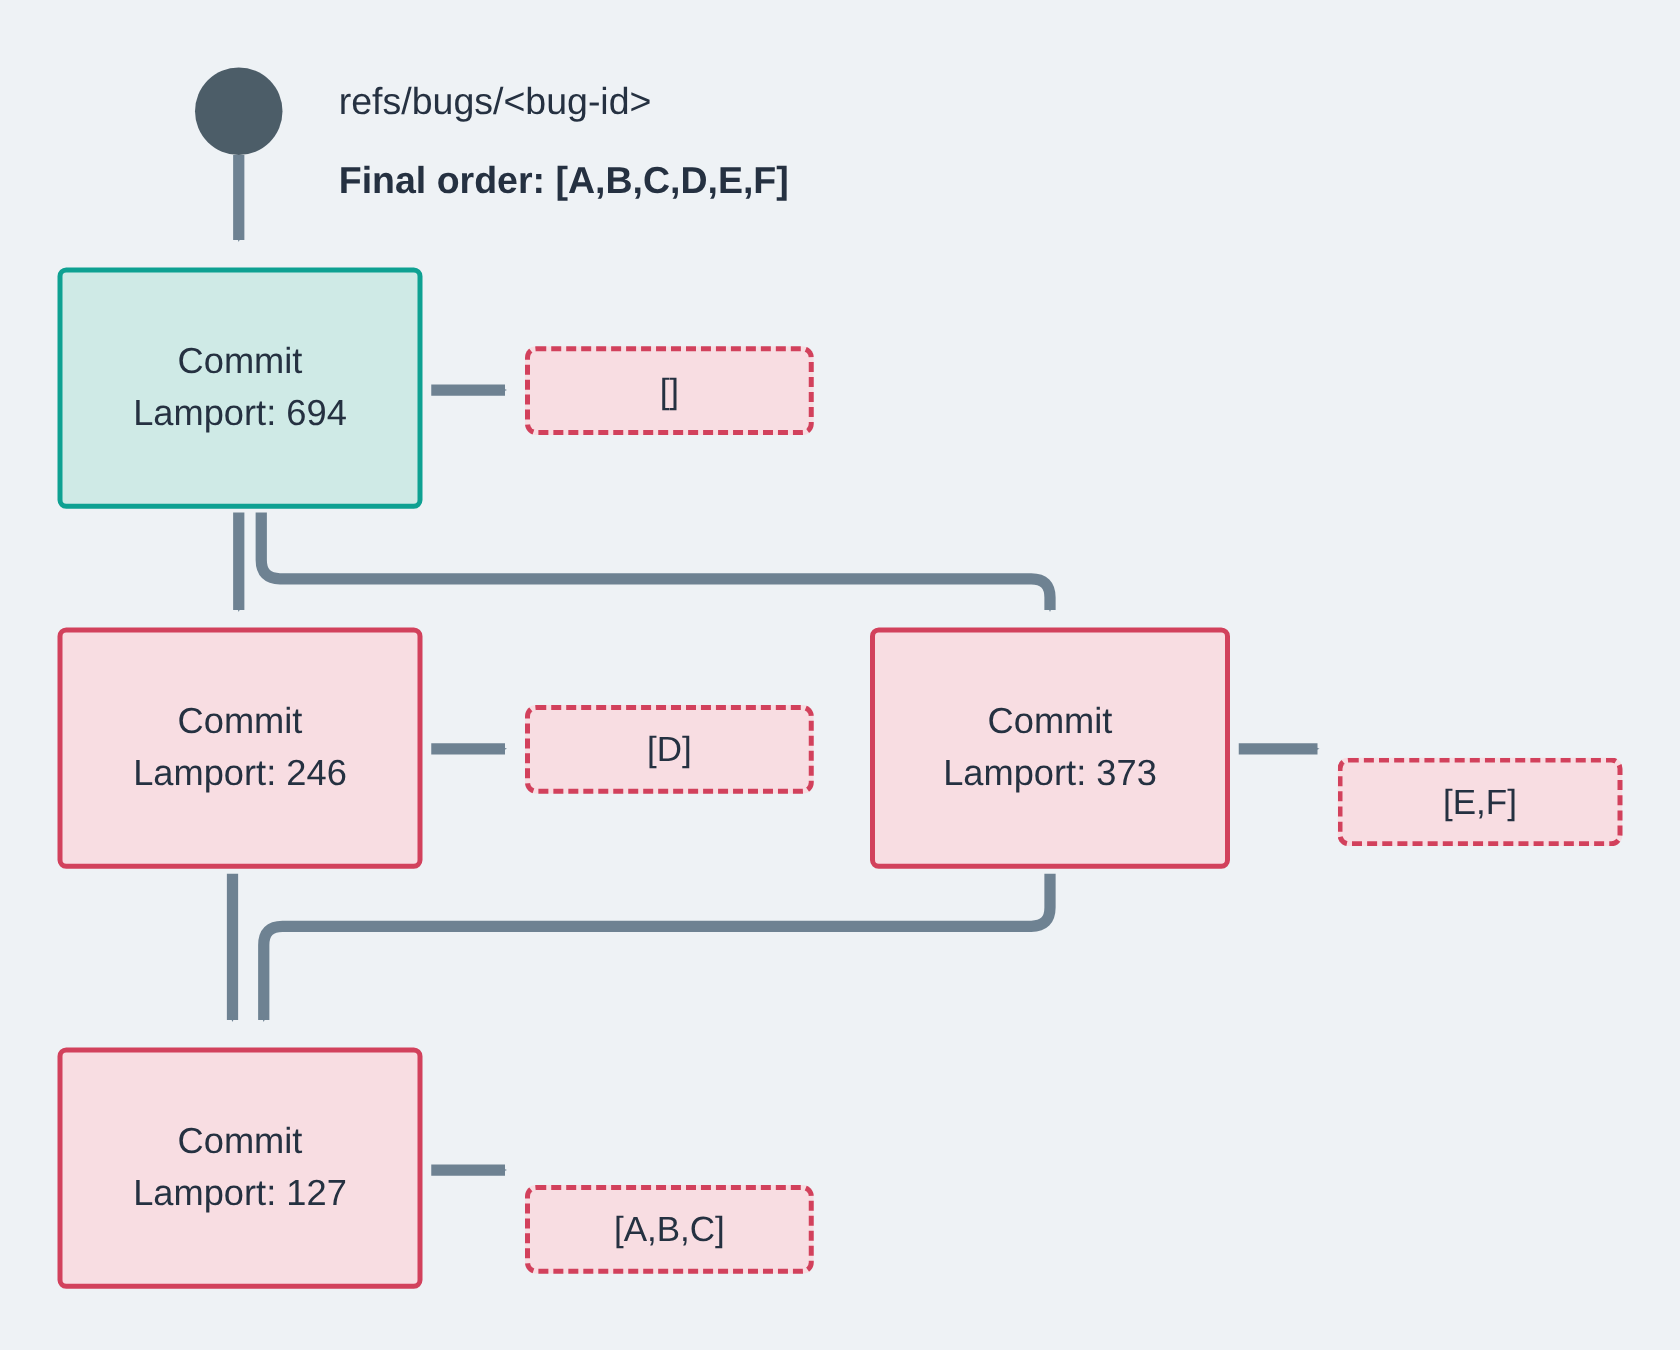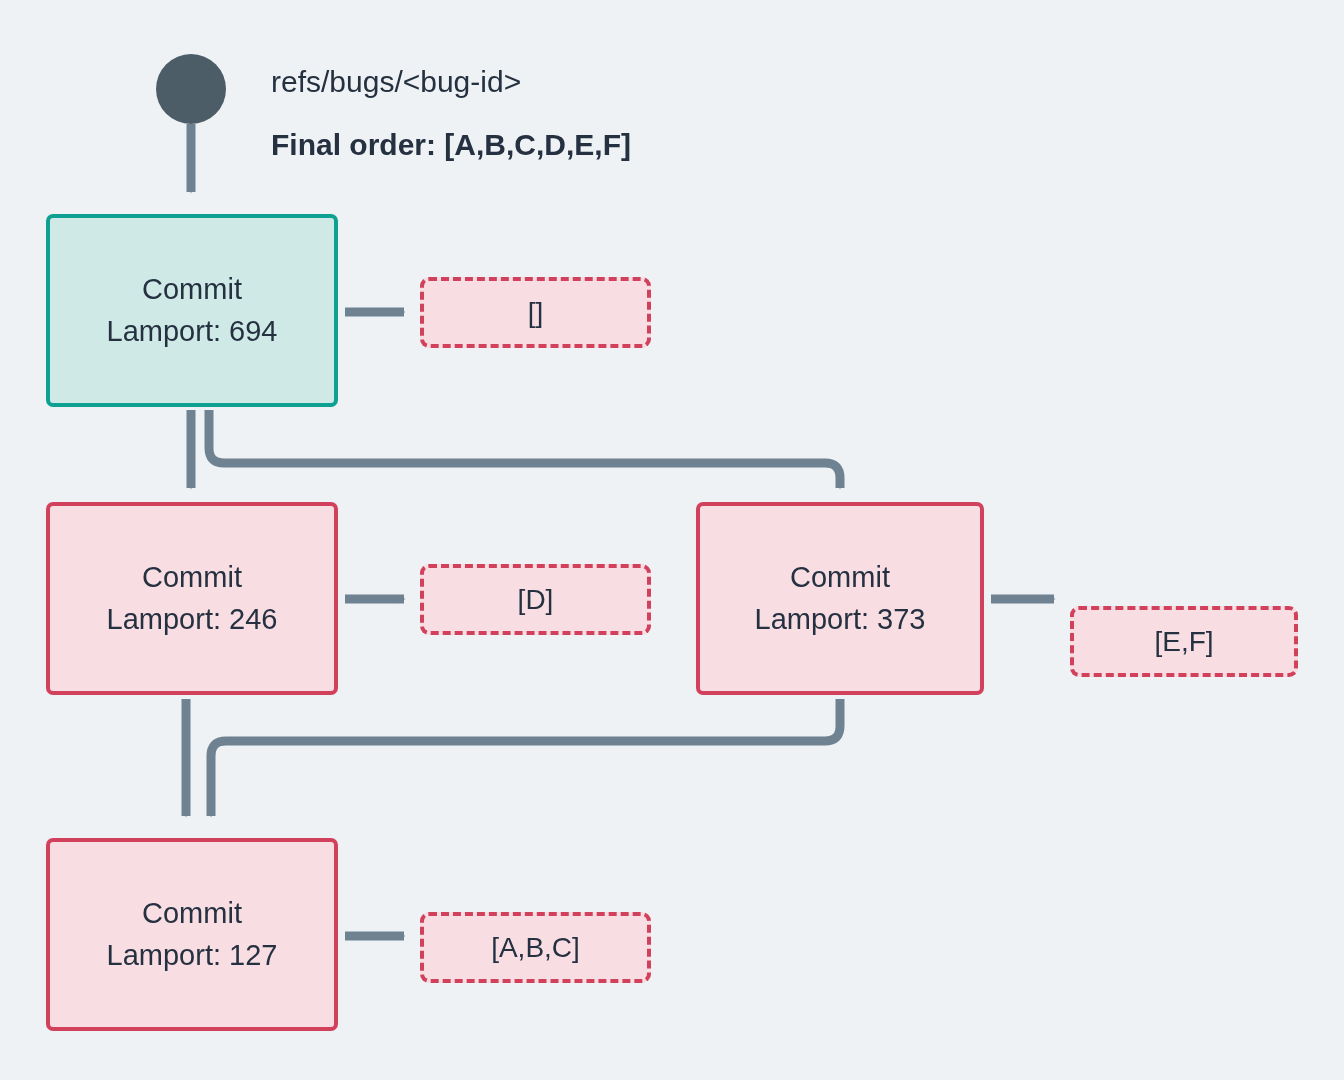--- a/index.html
+++ b/index.html
@@ -160,17 +160,17 @@
 
   <div class="chip" style="left:1070px; top:564px; width:228px; height:71px;margin-top:42px;">
     <span>[E,F]</span>
   </div>
 
   <div class="node node-commit" style="left:46px; top:838px; width:292px; height:193px;">
     <span class="ln">Commit</span>
     <span class="ln">Lamport: 127</span>
   </div>
 
-  <div class="chip" style="left:420px; top:912px; width:231px; height:71px;">
+  <div class="chip" style="left:420px; top:948px; width:231px; height:71px;">
     <span>[A,B,C]</span>
   </div>
 
 </div>
 
 </body></html>

